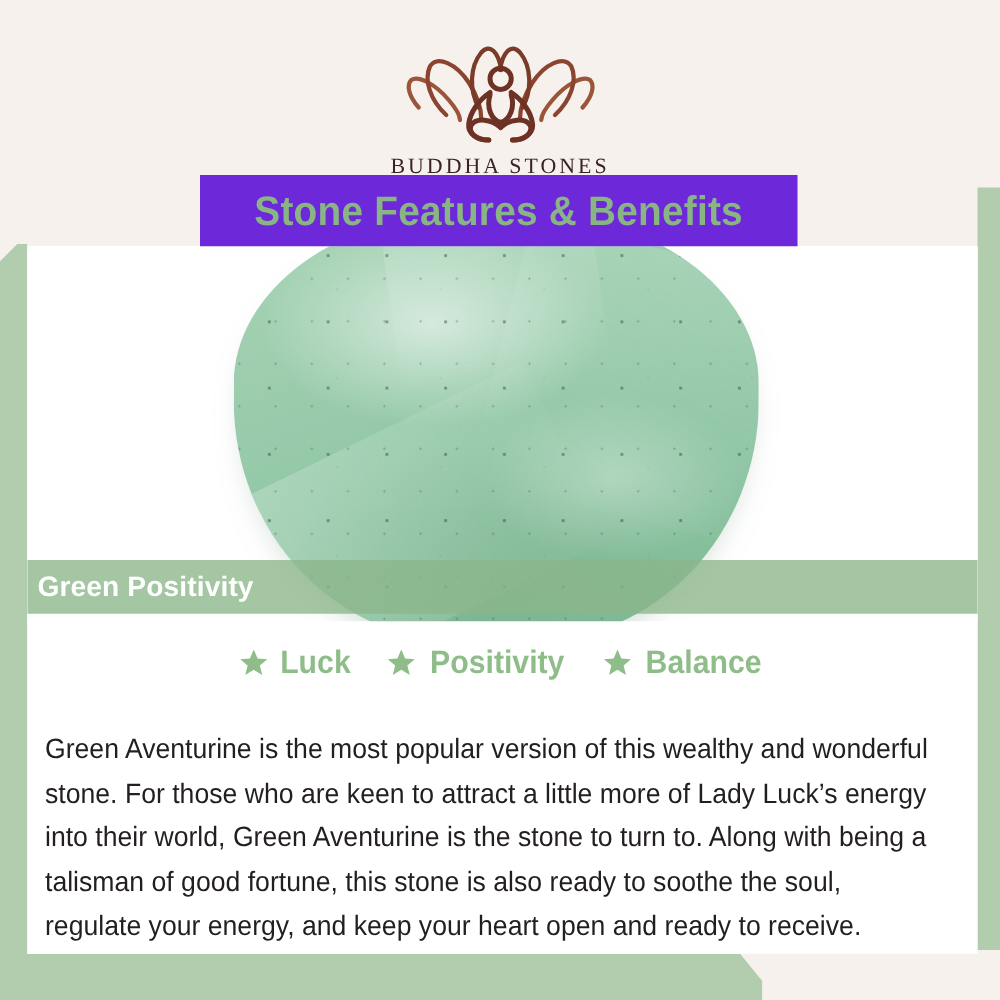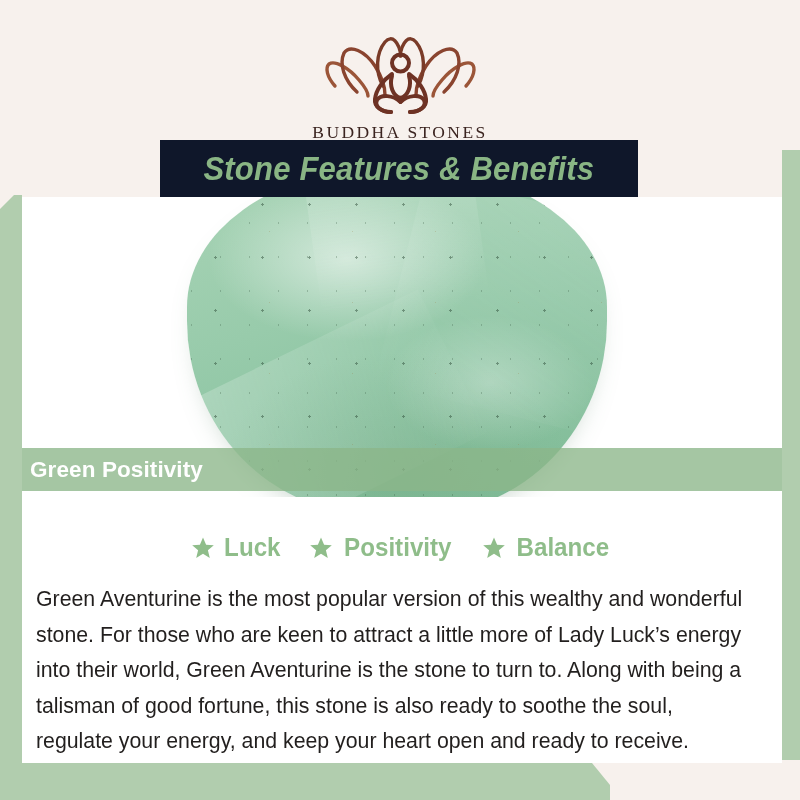--- a/index.html
+++ b/index.html
@@ -93,25 +93,24 @@
     white-space: nowrap;
   }
 
   
   .title-banner {
     position: absolute;
     left: 160px;
     top: 140px;
     width: 478px;
     height: 57px;
-    background: #0f172a;
+    background: #6d28d9;
     display: flex;
     align-items: center;
     justify-content: center;
-    font-style: italic;
   }
   .title-text {
     font-family: "Liberation Sans Narrow", "Liberation Sans", sans-serif;
     font-weight: bold;
     font-size: 33px;
     color: #89b584;
     letter-spacing: 0.2px;
     transform: scaleX(0.94);
     white-space: nowrap;
   }
@@ -201,21 +200,20 @@
   
   .features {
     position: absolute;
     left: 22px;
     top: 514px;
     width: 760px;
     display: flex;
     justify-content: center;
     align-items: center;
     gap: 8px;
-    margin-top: 18px;
   }
   .feature {
     display: flex;
     align-items: center;
     gap: 7px;
     margin: 0 9px;
   }
   .star-icon {
     display: block;
     width: 24px;

